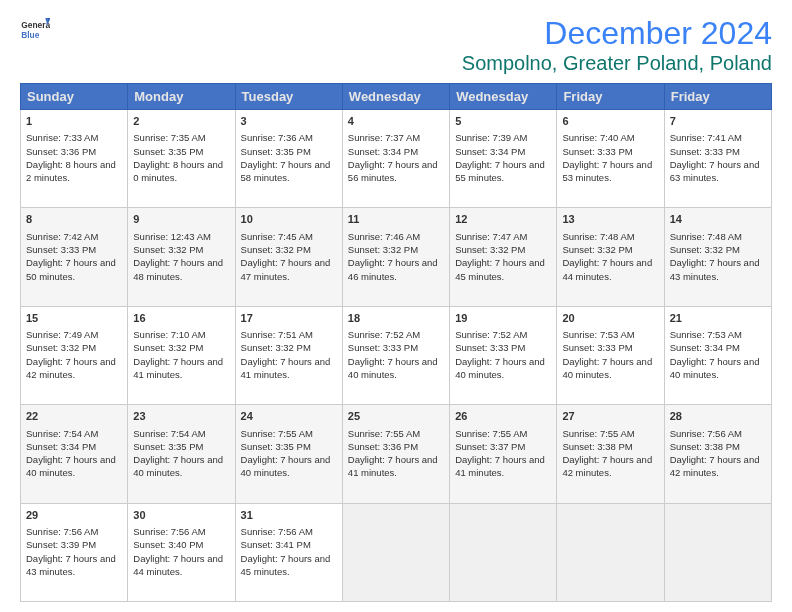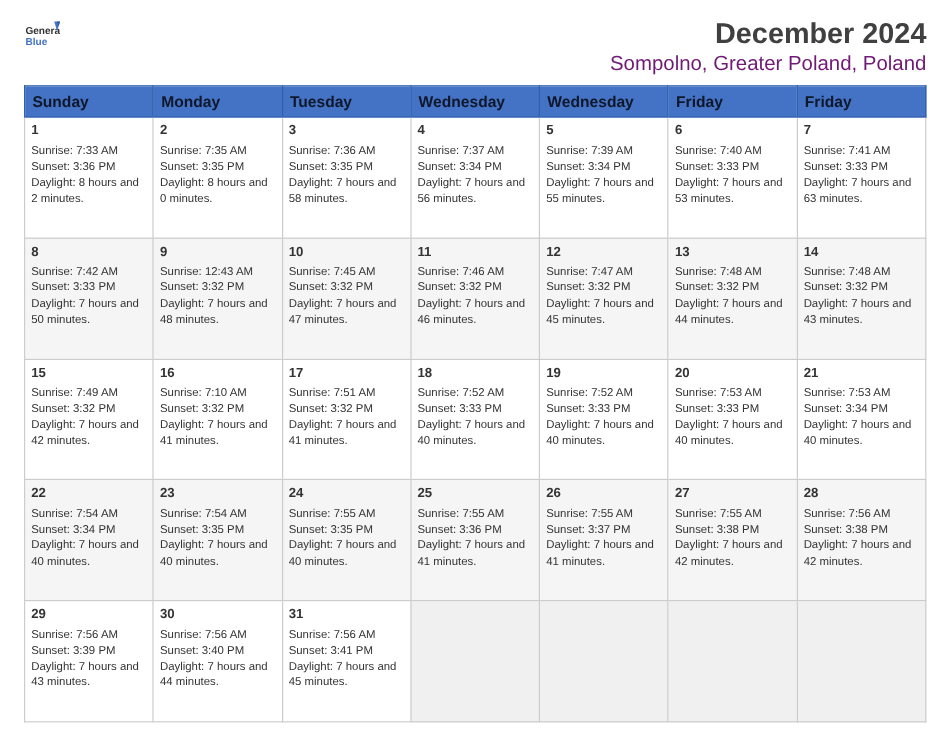--- a/index.html
+++ b/index.html
@@ -29,38 +29,38 @@
       gap: 4px;
     }
     .logo-icon {
       width: 30px;
       height: 30px;
     }
     .title-section {
       text-align: right;
     }
     .main-title {
-      font-size: 24px;
-      font-weight: bold;
-      color: #404040;
+      font-size: 32px;
+      font-weight: normal;
+      color: #3b82f6;
     }
     .subtitle {
-      font-size: 17px;
-      color: #701a75;
+      font-size: 20px;
+      color: #0f766e;
     }
     .calendar {
       flex: 1;
       border: 1px solid #ccc;
       border-collapse: collapse;
       width: 100%;
       table-layout: fixed;
     }
     .calendar th {
       background-color: #4472C4;
-      color: #0f172a;
+      color: #e5e5e5;
       text-align: left;
       padding: 5px 6px;
       font-size: 13px;
       font-weight: bold;
       border: 1px solid #3060b0;
     }
     .calendar td {
       vertical-align: top;
       padding: 4px 5px;
       border: 1px solid #ccc;

